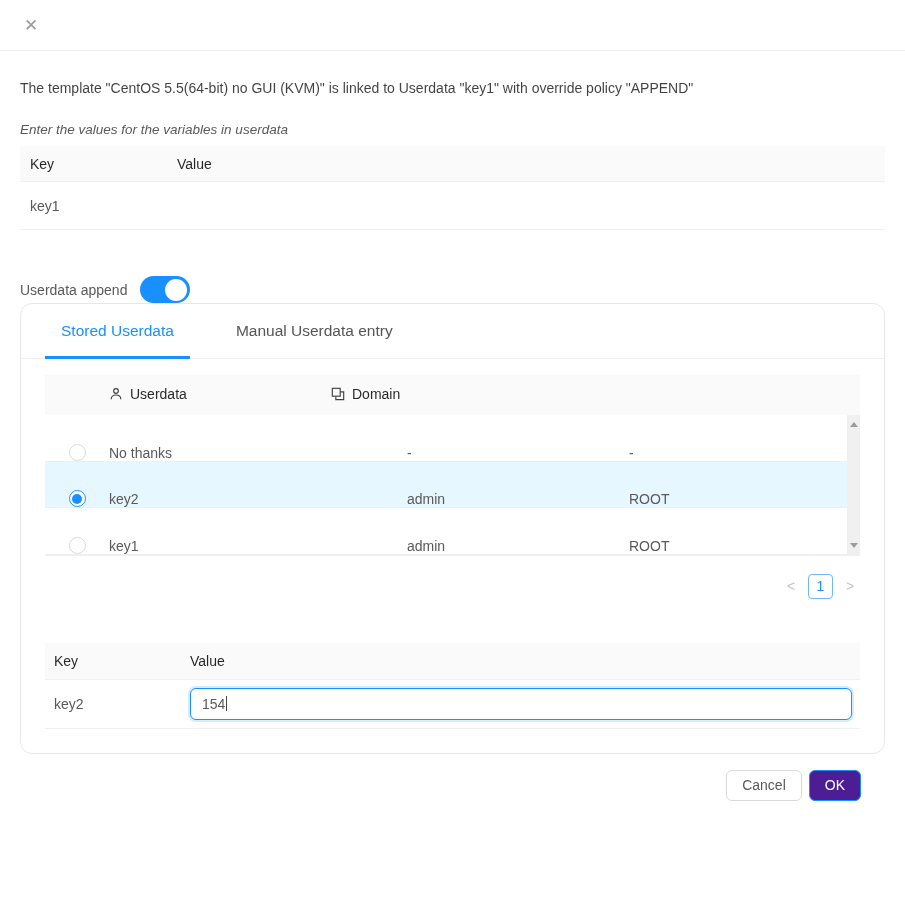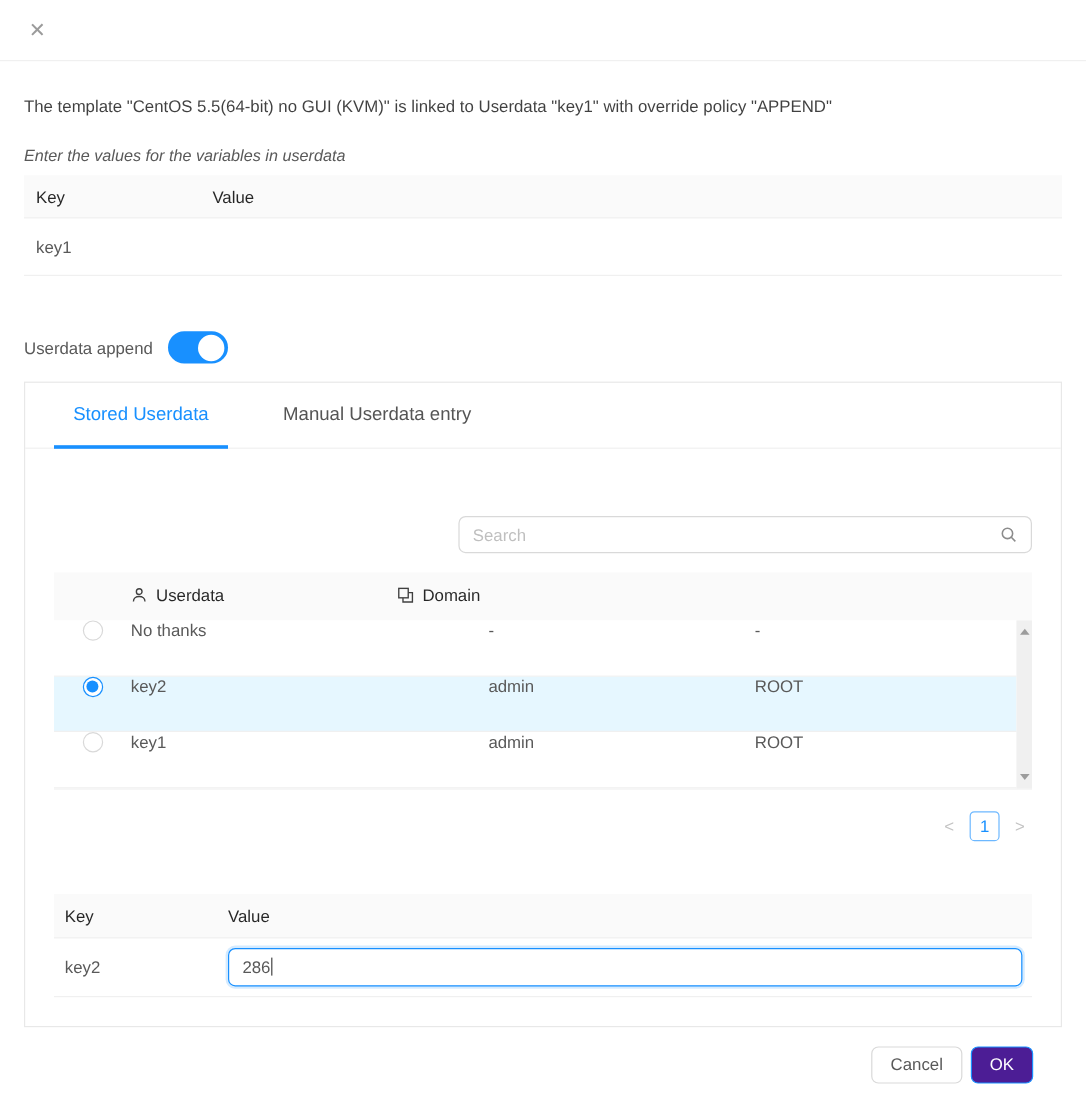--- a/index.html
+++ b/index.html
@@ -31,21 +31,21 @@
 
   
   .toggle-row { margin-top:46px; display:flex; align-items:center; }
   .toggle-label { font-size:14px; color:#595959; }
   .switch { margin-left:13px; width:50px; height:27px; border-radius:14px; background:#1890ff;
     position:relative; cursor:pointer; }
   .switch .knob { position:absolute; top:2.5px; right:3px; width:22px; height:22px;
     border-radius:50%; background:#fff; }
 
   
-  .card { margin-top:15px; border:1px solid #e8e8e8; border-radius:0; }
+  .card { border:1px solid #e8e8e8; border-radius:12px; }
   .tabbar { height:55px; border-bottom:1px solid #f0f0f0; display:flex; padding-left:24px; }
   .tab { padding:0 16px; display:flex; align-items:center; font-size:15.5px; color:#555;
     position:relative; cursor:pointer; margin-right:30px; }
   .tab.active { color:#1890ff; }
   .tab.active::after { content:""; position:absolute; left:0; right:0; bottom:-1px; height:3px;
     background:#1890ff; }
   .card-content { padding:0 24px 24px; }
 
   
   .search-row { padding-top:56px; display:flex; justify-content:flex-end; }
@@ -54,21 +54,21 @@
   .search-box input { border:none; outline:none; flex:1; font-size:14px;
     font-family:"Liberation Sans",sans-serif; color:#595959; background:transparent; }
   .search-box input::placeholder { color:#bfbfbf; }
   .search-icon { color:#8c8c8c; display:flex; }
 
   
   .ud-table { margin-top:16px; }
   .ud-head { display:flex; align-items:center; background:#fafafa; height:40px; font-size:14px;
     color:rgba(0,0,0,.85); }
   .ud-body { position:relative; padding-right:13px; border-bottom:1px solid #f0f0f0; }
-  .ud-row { display:flex; align-items:flex-start; height:46.5px; border-bottom:1px solid #f0f0f0;
+  .ud-row { display:flex; align-items:flex-end; height:46.5px; border-bottom:1px solid #f0f0f0;
     font-size:14px; color:#595959; background:#fff; }
   .ud-row:last-child { border-bottom:none; }
   .ud-row.selected { background:#e6f7ff; }
   .col-radio { width:64px; display:flex; justify-content:center; }
   .col-userdata { width:298px; }
   .col-account { width:222px; }
   .col-domain { flex:1; }
   .head-icon { margin-right:7px; color:rgba(0,0,0,.75); display:inline-flex; vertical-align:-2px; }
   .hflex { display:inline-flex; align-items:center; }
 
@@ -148,31 +148,20 @@
 
     <div class="card">
 
       <div class="tabbar">
         <div class="tab active">Stored Userdata</div>
         <div class="tab">Manual Userdata entry</div>
       </div>
 
       <div class="card-content">
 
-        <div class="search-row">
-          <div class="search-box">
-            <input placeholder="Search" style="">
-            <span class="search-icon">
-              <svg width="15" height="15" viewBox="0 0 16 16" fill="none" stroke="currentColor" stroke-width="1.4">
-                <circle cx="7" cy="7" r="4.6"></circle>
-                  <line x1="10.4" y1="10.4" x2="14" y2="14"></line>
-              </svg>
-            </span>
-          </div>
-        </div>
 
         <div class="ud-table">
           <div class="ud-head">
             <div class="col-radio"></div>
             <div class="col-account">
               <span class="hflex">
                 <span class="head-icon">
                   <svg width="14" height="14" viewBox="0 0 16 16" fill="none" stroke="currentColor" stroke-width="1.3">
                     <circle cx="8" cy="4.6" r="2.7"></circle>
                       <path d="M2.5 14c0-3 2.4-4.8 5.5-4.8s5.5 1.8 5.5 4.8"></path>
@@ -239,21 +228,21 @@
 
         <div class="kv-table kv2">
           <div class="kv-head">
             <div class="c1">Key</div>
             <div class="c2">Value</div>
           </div>
           <div class="kv-row">
             <div class="c1">key2</div>
             <div class="c2">
               <div class="input-focus">
-                <span>286</span>
+                <span>154</span>
                 <span class="caret"></span>
               </div>
             </div>
           </div>
         </div>
 
       </div>
     </div>
 
     <div class="dlg-footer">

